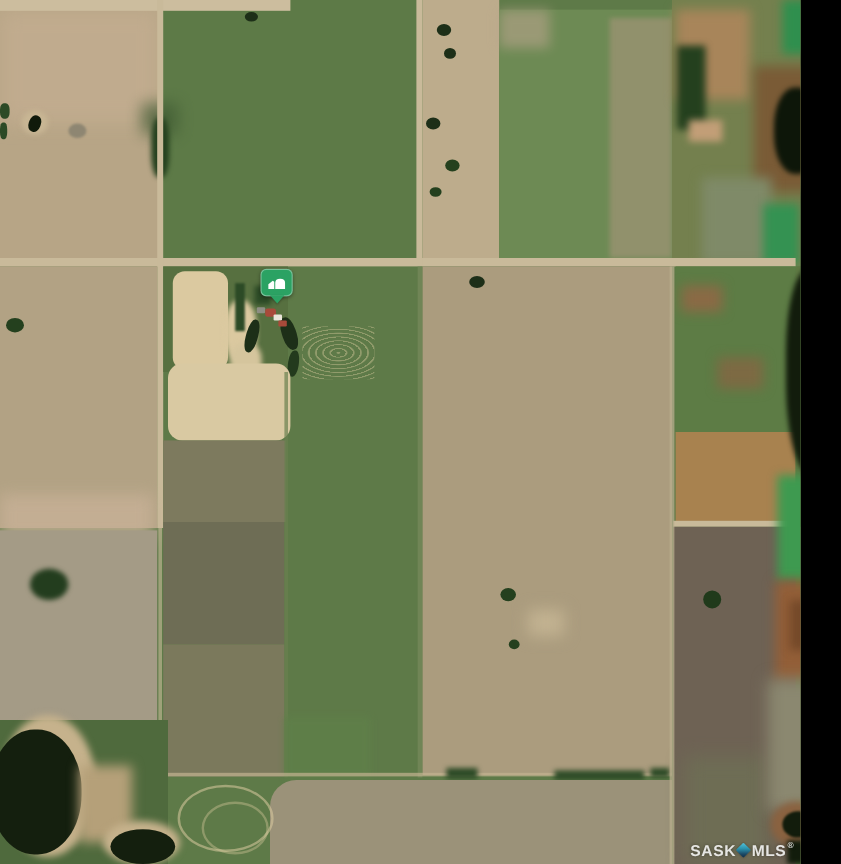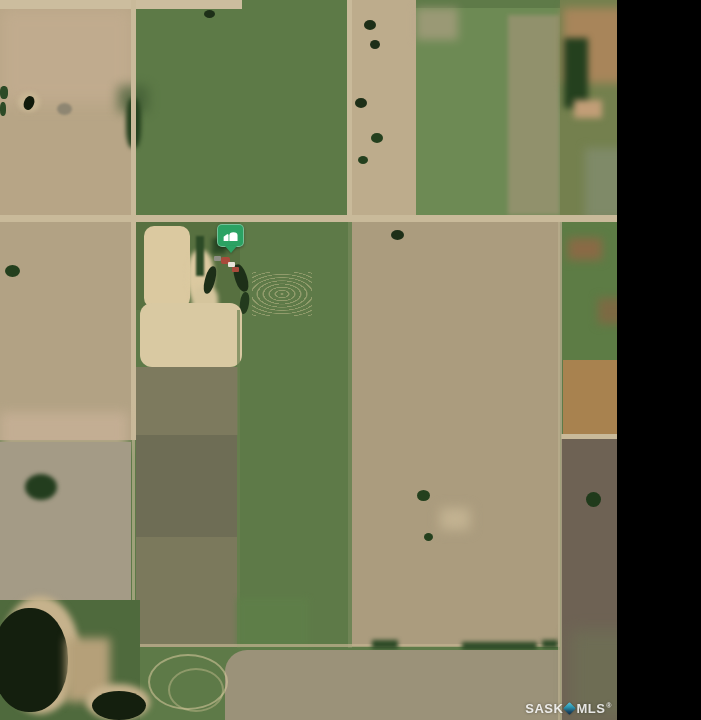--- a/index.html
+++ b/index.html
@@ -1,16 +1,16 @@
 <!DOCTYPE html>
 <html style="--marker-color: #2BA263; --wm-color: rgba(255,255,255,0.85); --wm-diamond-top: #54C4DC; --wm-diamond-bottom: #0F2B46;"><head>
 <meta charset="utf-8">
 <style>
   html,body{margin:0;padding:0;background:#000;}
-  #stage{position:relative;width:617px;height:720px;overflow:hidden;background:#5e7a48;font-family:"Liberation Sans",sans-serif;}
+  #stage{position:relative;width:667px;height:720px;overflow:hidden;background:#5e7a48;font-family:"Liberation Sans",sans-serif;}
   .region{position:absolute;}
   
   .rows-h{background-image:repeating-linear-gradient(178deg,rgba(60,45,25,0.10) 0 1px,transparent 1px 4px);}
   .rows-v{background-image:repeating-linear-gradient(90deg,rgba(215,195,150,0.35) 0 1px,transparent 1px 3px),repeating-linear-gradient(0deg,rgba(0,0,0,0.04) 0 2px,transparent 2px 9px);}
   .rows-d{background-image:repeating-linear-gradient(55deg,rgba(70,60,35,0.13) 0 1px,transparent 1px 5px);}
   .rows-v-faint{background-image:repeating-linear-gradient(92deg,rgba(0,0,0,0.12) 0 1px,transparent 1px 4px);}
   .mottle{background-image:radial-gradient(ellipse 40% 30% at 25% 30%,rgba(0,0,0,0.10),transparent 70%),radial-gradient(ellipse 35% 25% at 70% 60%,rgba(0,0,0,0.08),transparent 70%),radial-gradient(ellipse 30% 22% at 45% 85%,rgba(255,255,255,0.05),transparent 70%),radial-gradient(ellipse 25% 30% at 85% 20%,rgba(0,0,0,0.07),transparent 70%);}
   .scribble{background-image:repeating-radial-gradient(ellipse 60% 45% at 50% 50%,rgba(120,100,60,0.30) 0 1px,transparent 2px 5px);}
   .scribble-faint{background-image:repeating-radial-gradient(ellipse 55% 40% at 50% 50%,rgba(228,210,165,0.38) 0 1px,transparent 2px 6px);}
   .scribble-faint2{background-image:repeating-radial-gradient(ellipse 60% 45% at 40% 30%,rgba(215,200,160,0.28) 0 1px,transparent 2px 7px);}

